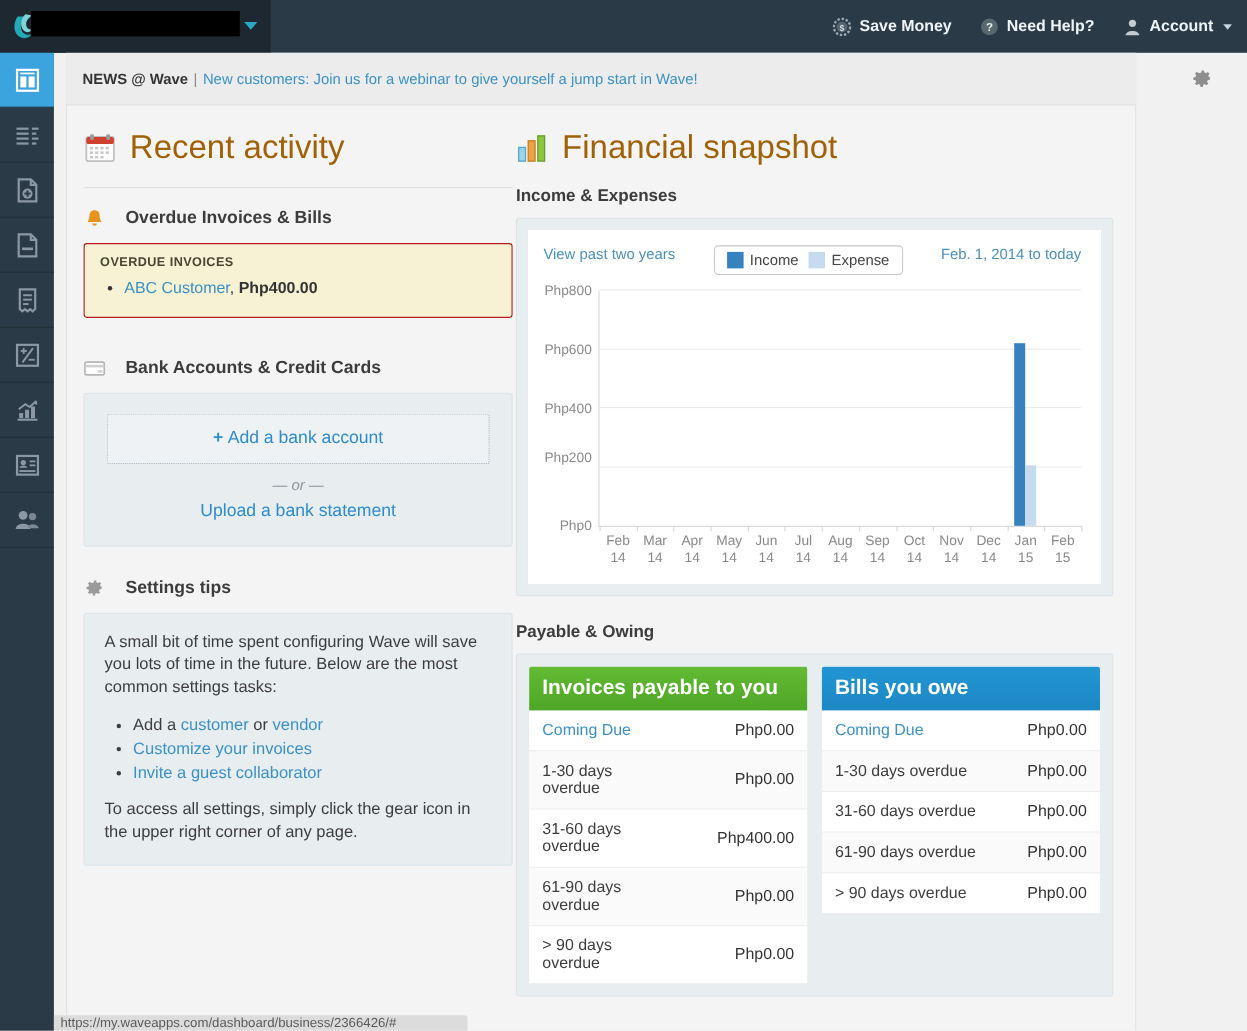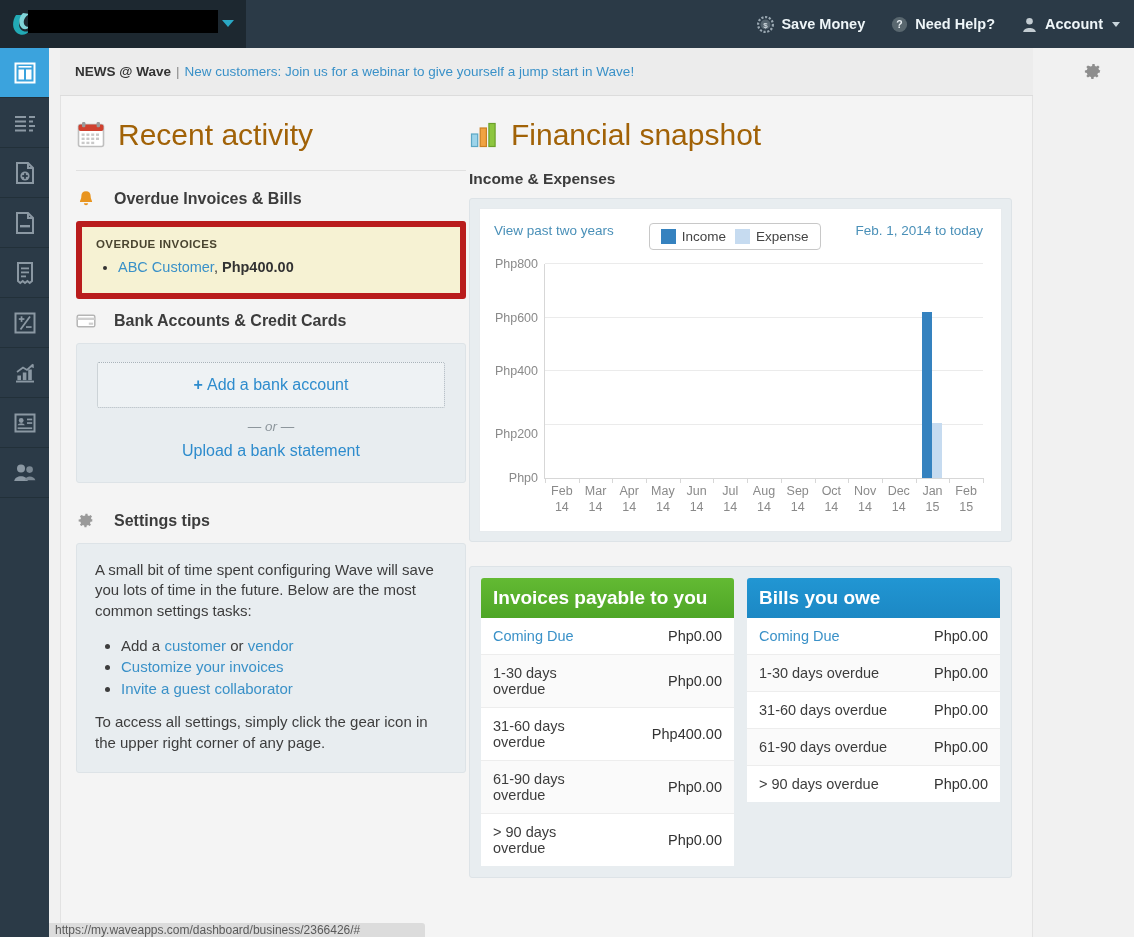--- a/index.html
+++ b/index.html
@@ -105,23 +105,23 @@
 
   .sub-head {
     display: flex; align-items: center; gap: 18px;
     font-size: 16px; color: #3c3c3c; font-weight: bold;
     margin-bottom: 12px;
   }
   .sub-head .sh-icon { width: 20px; height: 20px; flex: 0 0 20px; }
 
   
   #overdue-box {
-    background: #f6f2d3; border: 6px solid #b91c1c; border-radius: 3px;
+    background: #f6f2d3; border: 1px solid #b91c1c; border-radius: 3px;
     padding: 11px 14px 14px 14px;
-    margin-bottom: 12px;
+    margin-bottom: 36px;
   }
   #overdue-title {
     font-size: 11.5px; font-weight: bold; color: #4a4530;
     letter-spacing: .4px; margin-bottom: 7px;
   }
   #overdue-list { list-style: disc; margin-left: 22px; }
   #overdue-list li { font-size: 14.5px; color: #333; line-height: 1.5; }
   .od-name { color: #3a91c8; cursor: pointer; }
   .od-amt { font-weight: bold; color: #333; }
 
@@ -516,21 +516,21 @@
                 <span>Expense</span>
               </span>
             </span>
             <span id="date-range">Feb. 1, 2014 to today</span>
           </div>
           <div id="plot-wrap">
             <div id="plot">
                 <div class="gridline" style="bottom: 0%; background: transparent;"></div>
                 <div class="ylabel" style="bottom: auto; top: 214px;">Php0</div>
                 <div class="gridline" style="bottom: 25%;"></div>
-                <div class="ylabel" style="bottom: auto; top: 170px;">Php200</div>
+                <div class="ylabel" style="bottom: auto; top: 152px;">Php200</div>
                 <div class="gridline" style="bottom: 50%;"></div>
                 <div class="ylabel" style="bottom: auto; top: 107px;">Php400</div>
                 <div class="gridline" style="bottom: 75%;"></div>
                 <div class="ylabel" style="bottom: auto; top: 53.5px;">Php600</div>
                 <div class="gridline" style="bottom: 100%;"></div>
                 <div class="ylabel" style="bottom: auto; top: 0px;">Php800</div>
                 <div class="xsep" style="left: 0%;"></div>
                 <div class="xcol" style="left: 0%; width: 7.69231%;">
                   <div class="xtick">Feb<br>14</div>
                 </div>
@@ -583,20 +583,21 @@
                 <div class="xsep" style="left: 92.3077%;"></div>
                 <div class="xcol" style="left: 92.3077%; width: 7.69231%;">
                   <div class="xtick">Feb<br>15</div>
                 </div>
                 <div class="xsep" style="left: 100%;"></div>
               </div>
           </div>
         </div>
       </div>
 
+      <div class="sec-title">Payable &amp; Owing</div>
       <div id="po-panel">
           <div class="ap-table ap-wrap">
             <div class="ap-head green">Invoices payable to you</div>
             <div class="ap-row">
               <span class="ap-label link">Coming Due</span>
               <span class="ap-val">Php0.00</span>
             </div>
             <div class="ap-row">
               <span class="ap-label">1-30 days overdue</span>
               <span class="ap-val">Php0.00</span>

